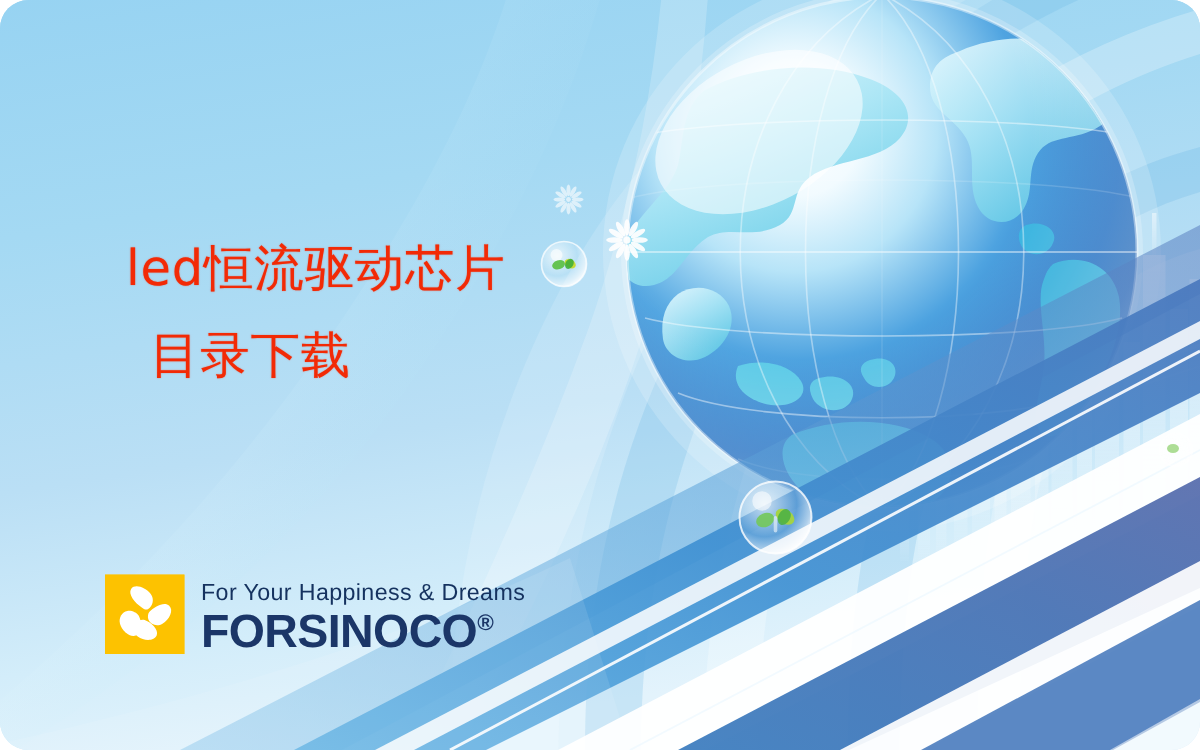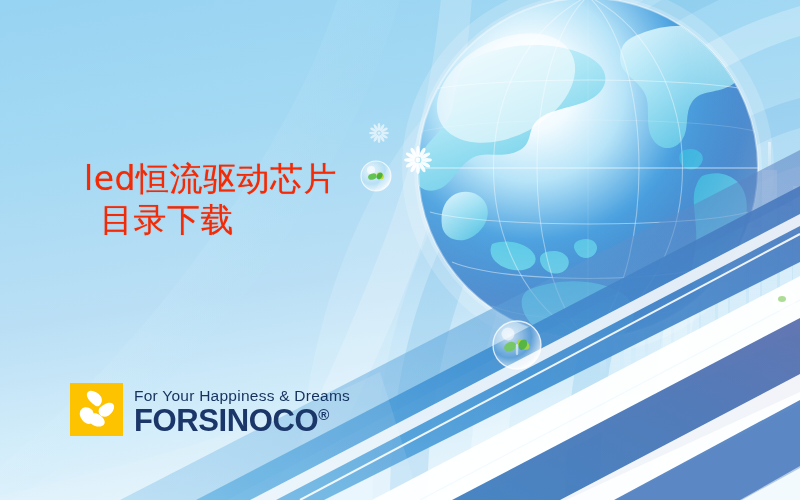--- a/index.html
+++ b/index.html
@@ -7,40 +7,41 @@
     padding: 0;
     background: #ffffff;
   }
   #banner {
     position: relative;
     width: 800px;
     height: 500px;
     overflow: hidden;
     font-family: "Liberation Sans", sans-serif;
     background: linear-gradient(170deg, #9cd5f2 0%, #a3d8f3 28%, #b6e1f6 58%, #cdebf9 80%, #dff2fb 100%);
+    border-radius: 19px;
   }
   .layer { position: absolute; inset: 0; }
   .layer svg { display: block; width: 800px; height: 500px; }
 
   
   #headline {
     position: absolute;
     left: 84px;
     top: 162px;
     z-index: 40;
     color: #f22a06;
     font-family: "DejaVu Sans", "Liberation Sans", sans-serif;
     font-size: 33px;
     line-height: 1.00;
     letter-spacing: 0.5px;
     text-shadow: 0 0 1px rgba(242,42,6,.55);
     user-select: none;
   }
   #headline .l1 { display: block; }
-  #headline .l2 { display: block; margin-top: 8px; margin-left: 16px; }
+  #headline .l2 { display: block; margin-top: 25px; margin-left: 16px; }
 
   
   #logo-block {
     position: absolute;
     left: 70px;
     top: 383px;
     z-index: 45;
     display: flex;
     align-items: center;
     gap: 11px;

